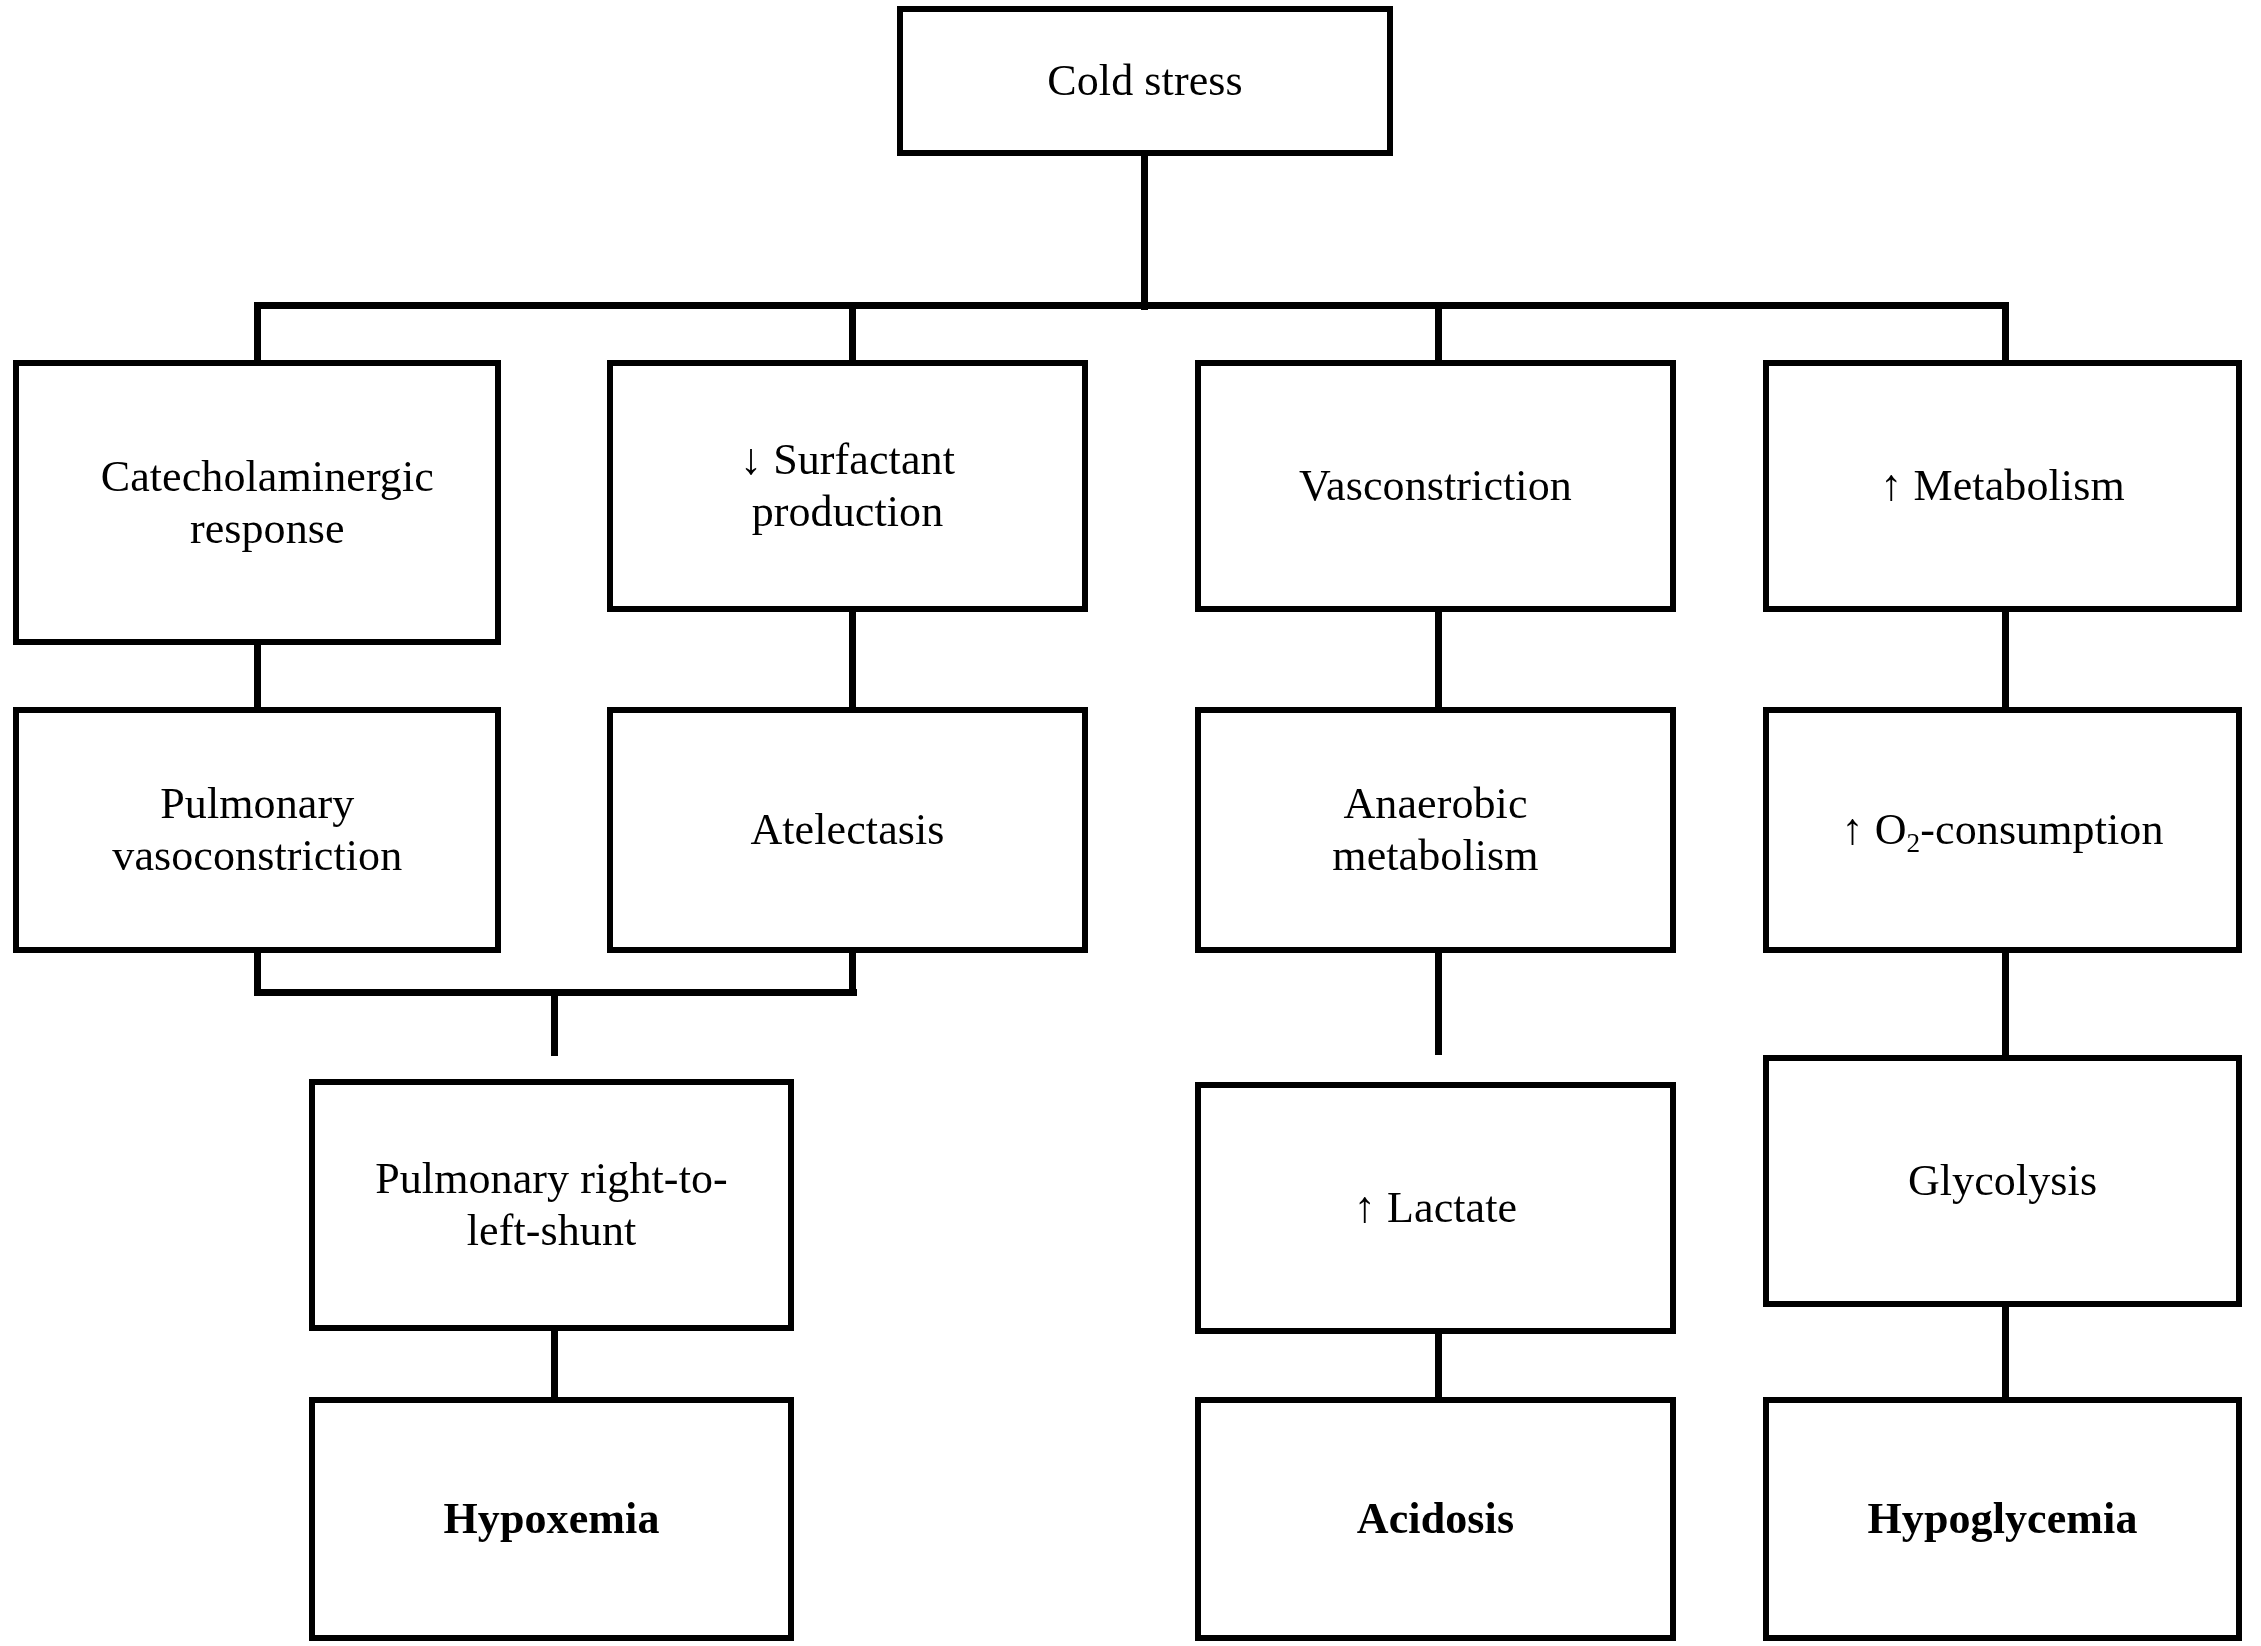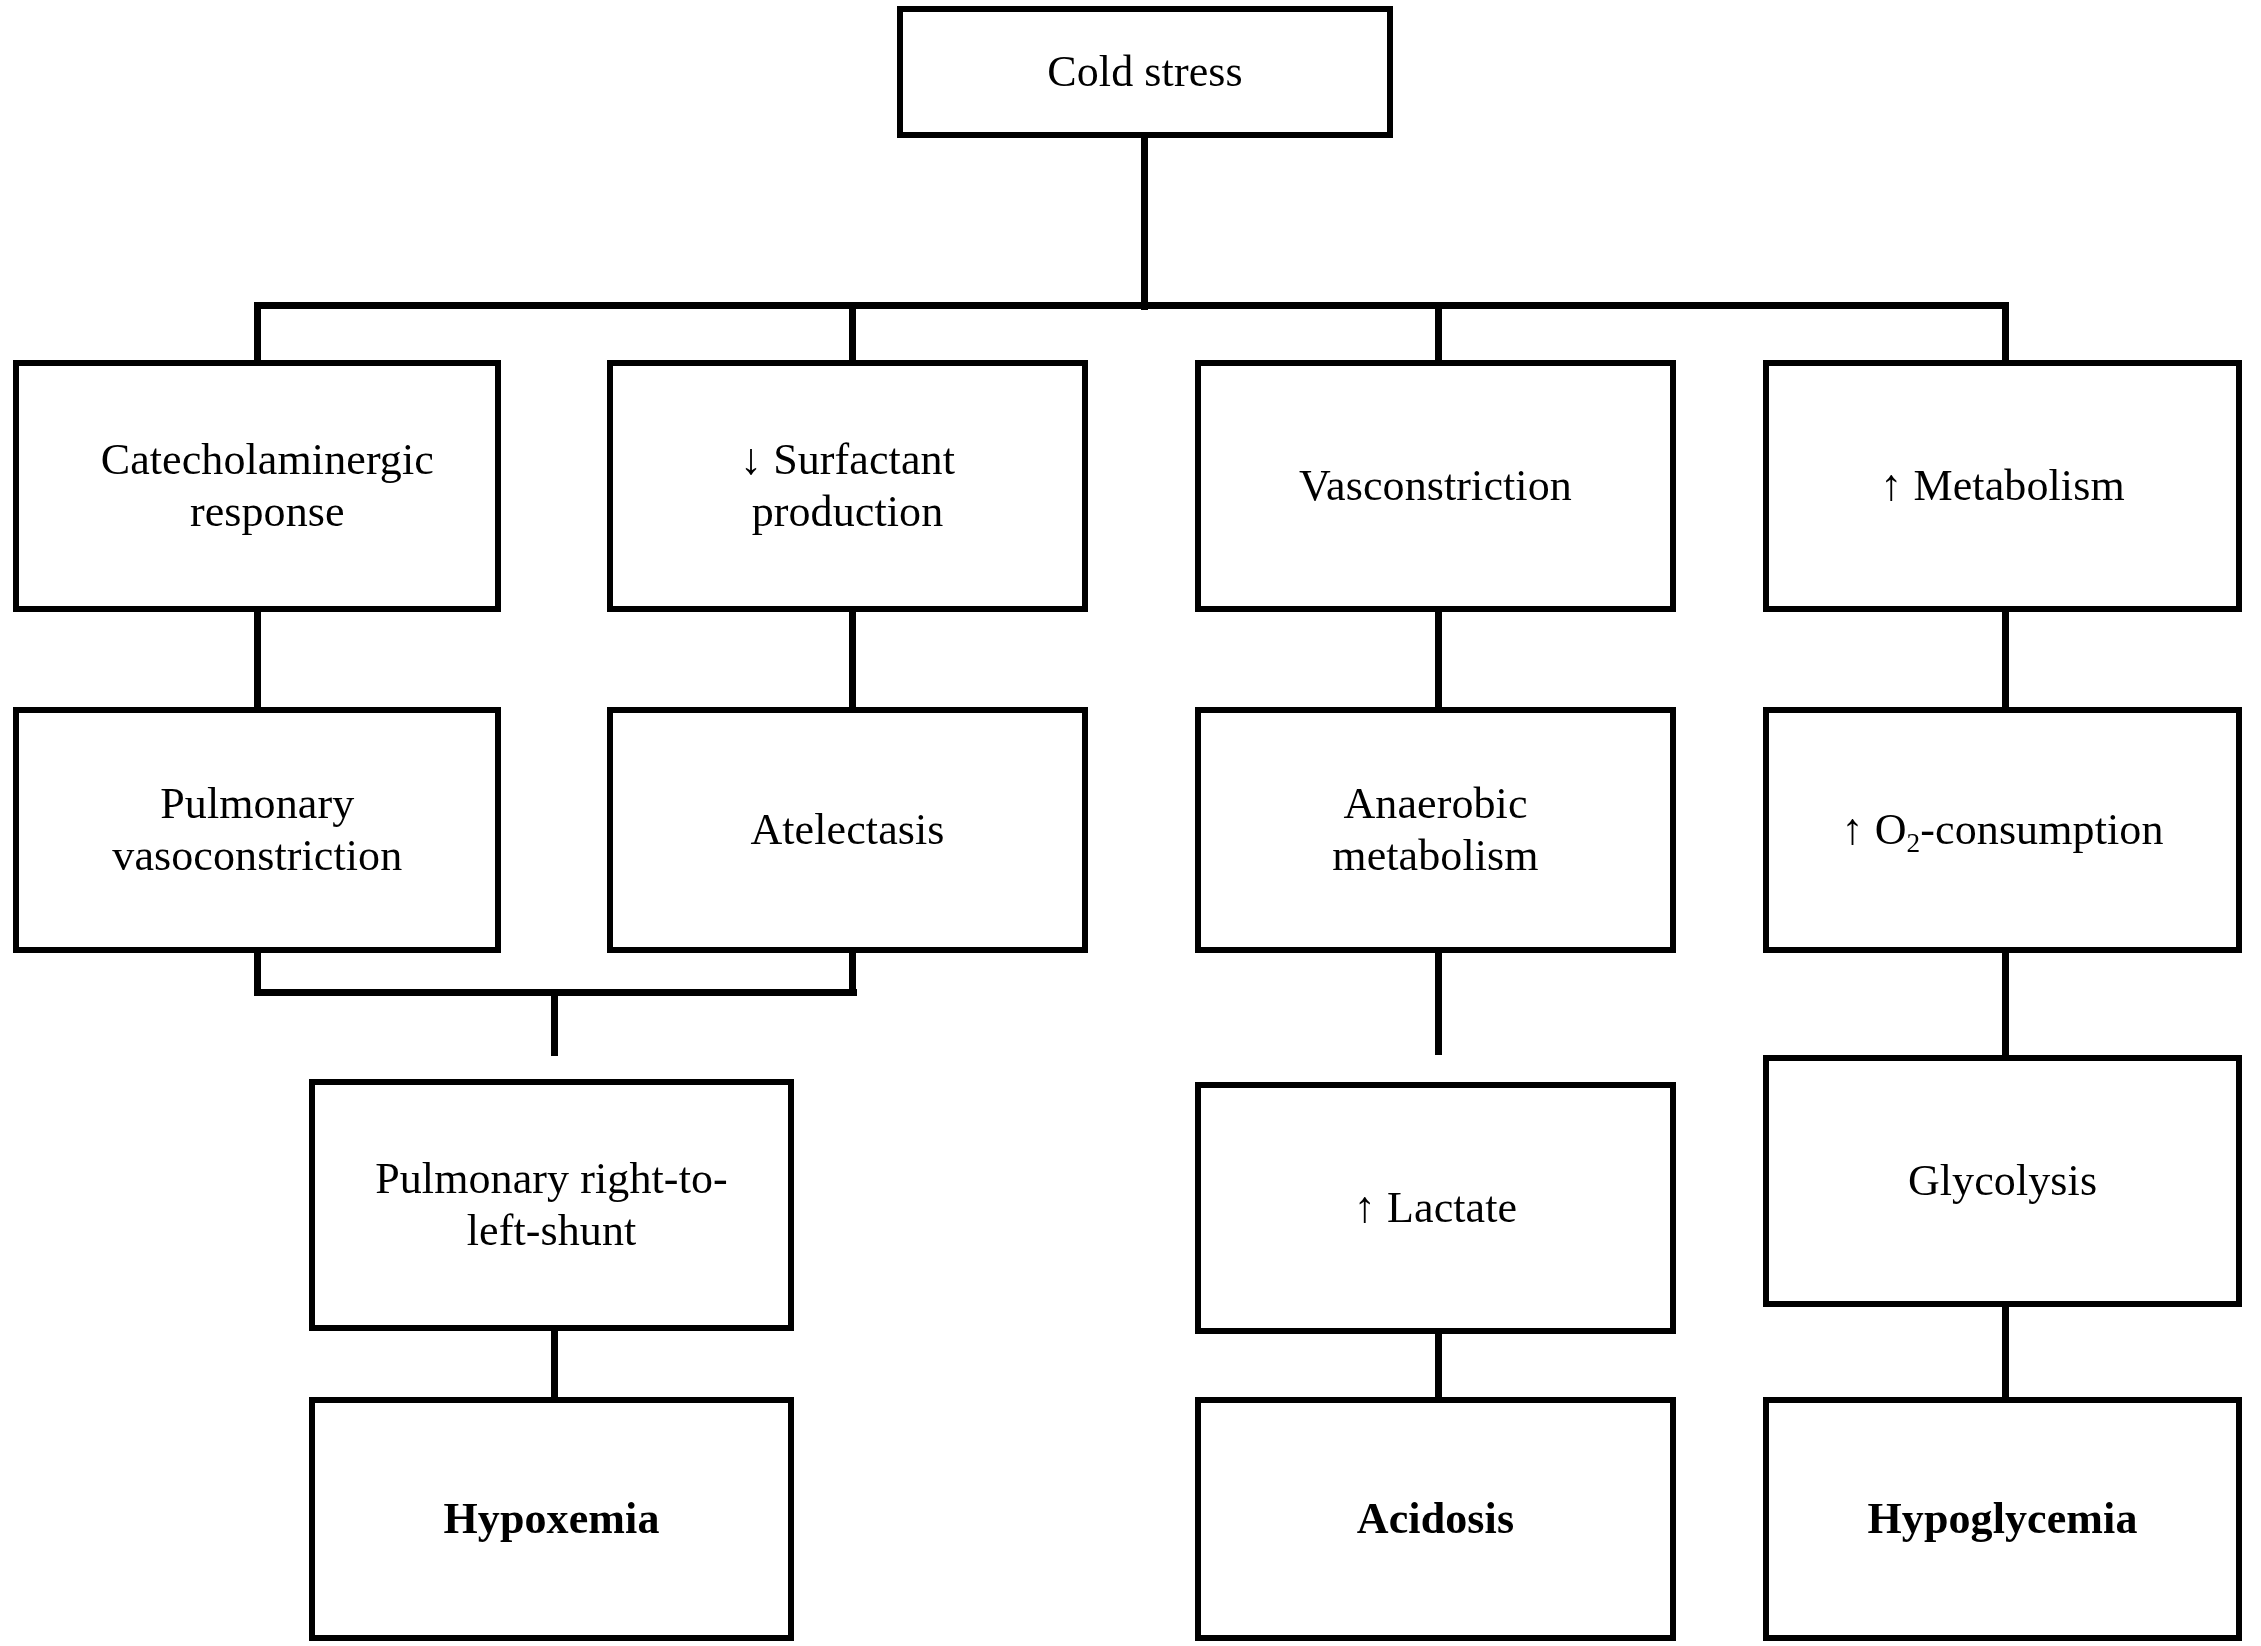--- a/index.html
+++ b/index.html
@@ -54,34 +54,34 @@
     vertical-align: baseline;
     position: relative;
     top: 0.30em;
   }
 </style>
 </head>
 <body>
 
 <div id="canvas">
 
-  <div class="node" style="left:897px; top:6px; width:496px; height:132px;">
+  <div class="node" style="left:897px; top:6px; width:496px; height:150px;">
     <span class="label">Cold stress</span>
   </div>
 
   <div class="connector v-line" style="left:1141px; top:132px; height:178px;"></div>
 
   <div class="connector h-line" style="left:254px; top:302px; width:1755px;"></div>
 
   <div class="connector v-line" style="left:254px; top:302px; height:58px;"></div>
   <div class="connector v-line" style="left:849px; top:302px; height:58px;"></div>
   <div class="connector v-line" style="left:1435px; top:302px; height:58px;"></div>
   <div class="connector v-line" style="left:2002px; top:302px; height:58px;"></div>
 
-  <div class="node" style="left:13.3px; top:360px; width:488px; height:252px;padding-left:20px;">
+  <div class="node" style="left:13.3px; top:360px; width:488px; height:285px;padding-left:20px;">
     <span class="label">Catecholaminergic
 response</span>
   </div>
 
   <div class="node" style="left:607px; top:360px; width:481px; height:252px;">
     <span class="label">↓ Surfactant
 production</span>
   </div>
 
   <div class="node" style="left:1195px; top:360px; width:481px; height:252px;">

